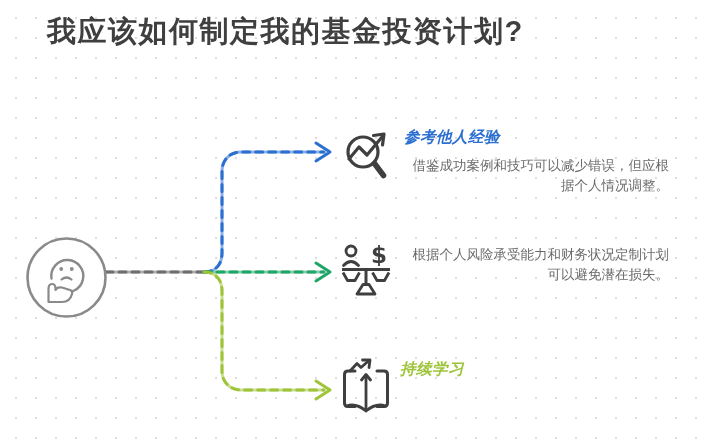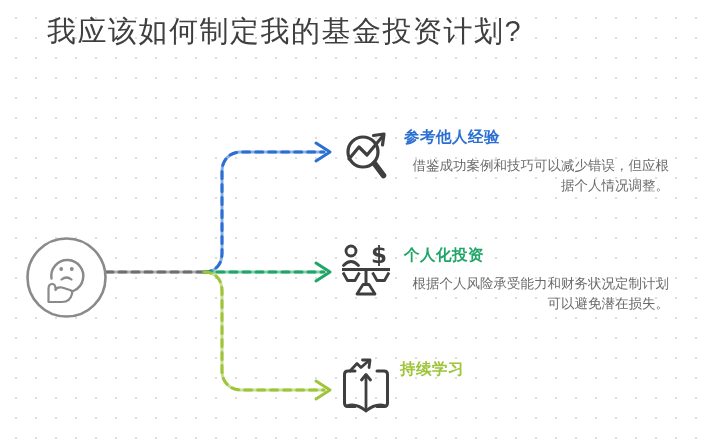--- a/index.html
+++ b/index.html
@@ -14,21 +14,21 @@
     background-color:#ffffff;
     background-image:radial-gradient(#dcdcdc 1.3px, transparent 1.4px);
     background-size:20px 20px;
     background-position:6px 8px;
   }
   .page-title{
     position:absolute;
     left:47px;top:12px;
     margin:0;
     font-size:29px;
-    font-weight:400;
+    font-weight:700;
     letter-spacing:1.5px;
     color:#3f3f3f;
   }
   .connectors{
     position:absolute;left:0;top:0;width:710px;height:444px;
   }
   .connectors path, .connectors line{fill:none;stroke-linecap:round;stroke-linejoin:round;}
   .line-base{stroke-width:3;opacity:0.55;}
   .line-dash{stroke-width:3;stroke-dasharray:7 6;}
   .line-arrow{stroke-width:3;fill:none;}
@@ -38,20 +38,21 @@
   .branch-icon{position:absolute;}
   .branch-text{
     position:absolute;
     width:265px;
   }
   .branch-title{
     margin:0 0 8px 0;
     font-size:15.5px;
     font-weight:700;
     letter-spacing:0.5px;
+    font-style:italic;
   }
   .branch-desc{
     margin:0;
     font-size:13.5px;
     line-height:1.5;
     color:#6a6a6a;
     text-align:right;
   }
 </style>
 </head>
@@ -112,21 +113,20 @@
 
     <line x1="4" y1="28.5" x2="52" y2="28.5" stroke="#3f3f3f" stroke-width="3"></line>
 
     <path d="M5 31.5 L9.5 39.5 H17 L21.5 31.5" fill="none" stroke="#3f3f3f" stroke-width="2.8" stroke-linejoin="round"></path>
     <path d="M34.5 31.5 L39 39.5 H46.5 L51 31.5" fill="none" stroke="#3f3f3f" stroke-width="2.8" stroke-linejoin="round"></path>
 
     <line x1="28" y1="28.5" x2="28" y2="43" stroke="#3f3f3f" stroke-width="3"></line>
     <path d="M19 53 L25 43.5 H31 L37 53 Z" fill="none" stroke="#3f3f3f" stroke-width="2.8" stroke-linejoin="round"></path>
   </svg>
   <div class="branch-text" style="left:404px;top:245px;">
-    <h2 class="branch-title" style="color: rgb(31, 165, 102);">个人化投资</h2>
     <p class="branch-desc">根据个人风险承受能力和财务状况定制计划可以避免潜在损失。</p>
   </div>
 
   <svg class="branch-icon" style="left:338px;top:358px;width:56px;height:64px;" viewBox="0 0 56 64">
 
     <path d="M17 13 H10 Q6.5 13 6.5 16.5 V45 Q6.5 48.5 10 48.5 H17" fill="none" stroke="#3f3f3f" stroke-width="3" stroke-linecap="round" stroke-linejoin="round"></path>
     <path d="M39 13 H46 Q49.5 13 49.5 16.5 V45 Q49.5 48.5 46 48.5 H39" fill="none" stroke="#3f3f3f" stroke-width="3" stroke-linecap="round" stroke-linejoin="round"></path>
 
     <path d="M8.5 48 Q18 44.5 28 53 Q38 44.5 47.5 48" fill="none" stroke="#3f3f3f" stroke-width="2.8" stroke-linecap="round"></path>
 

